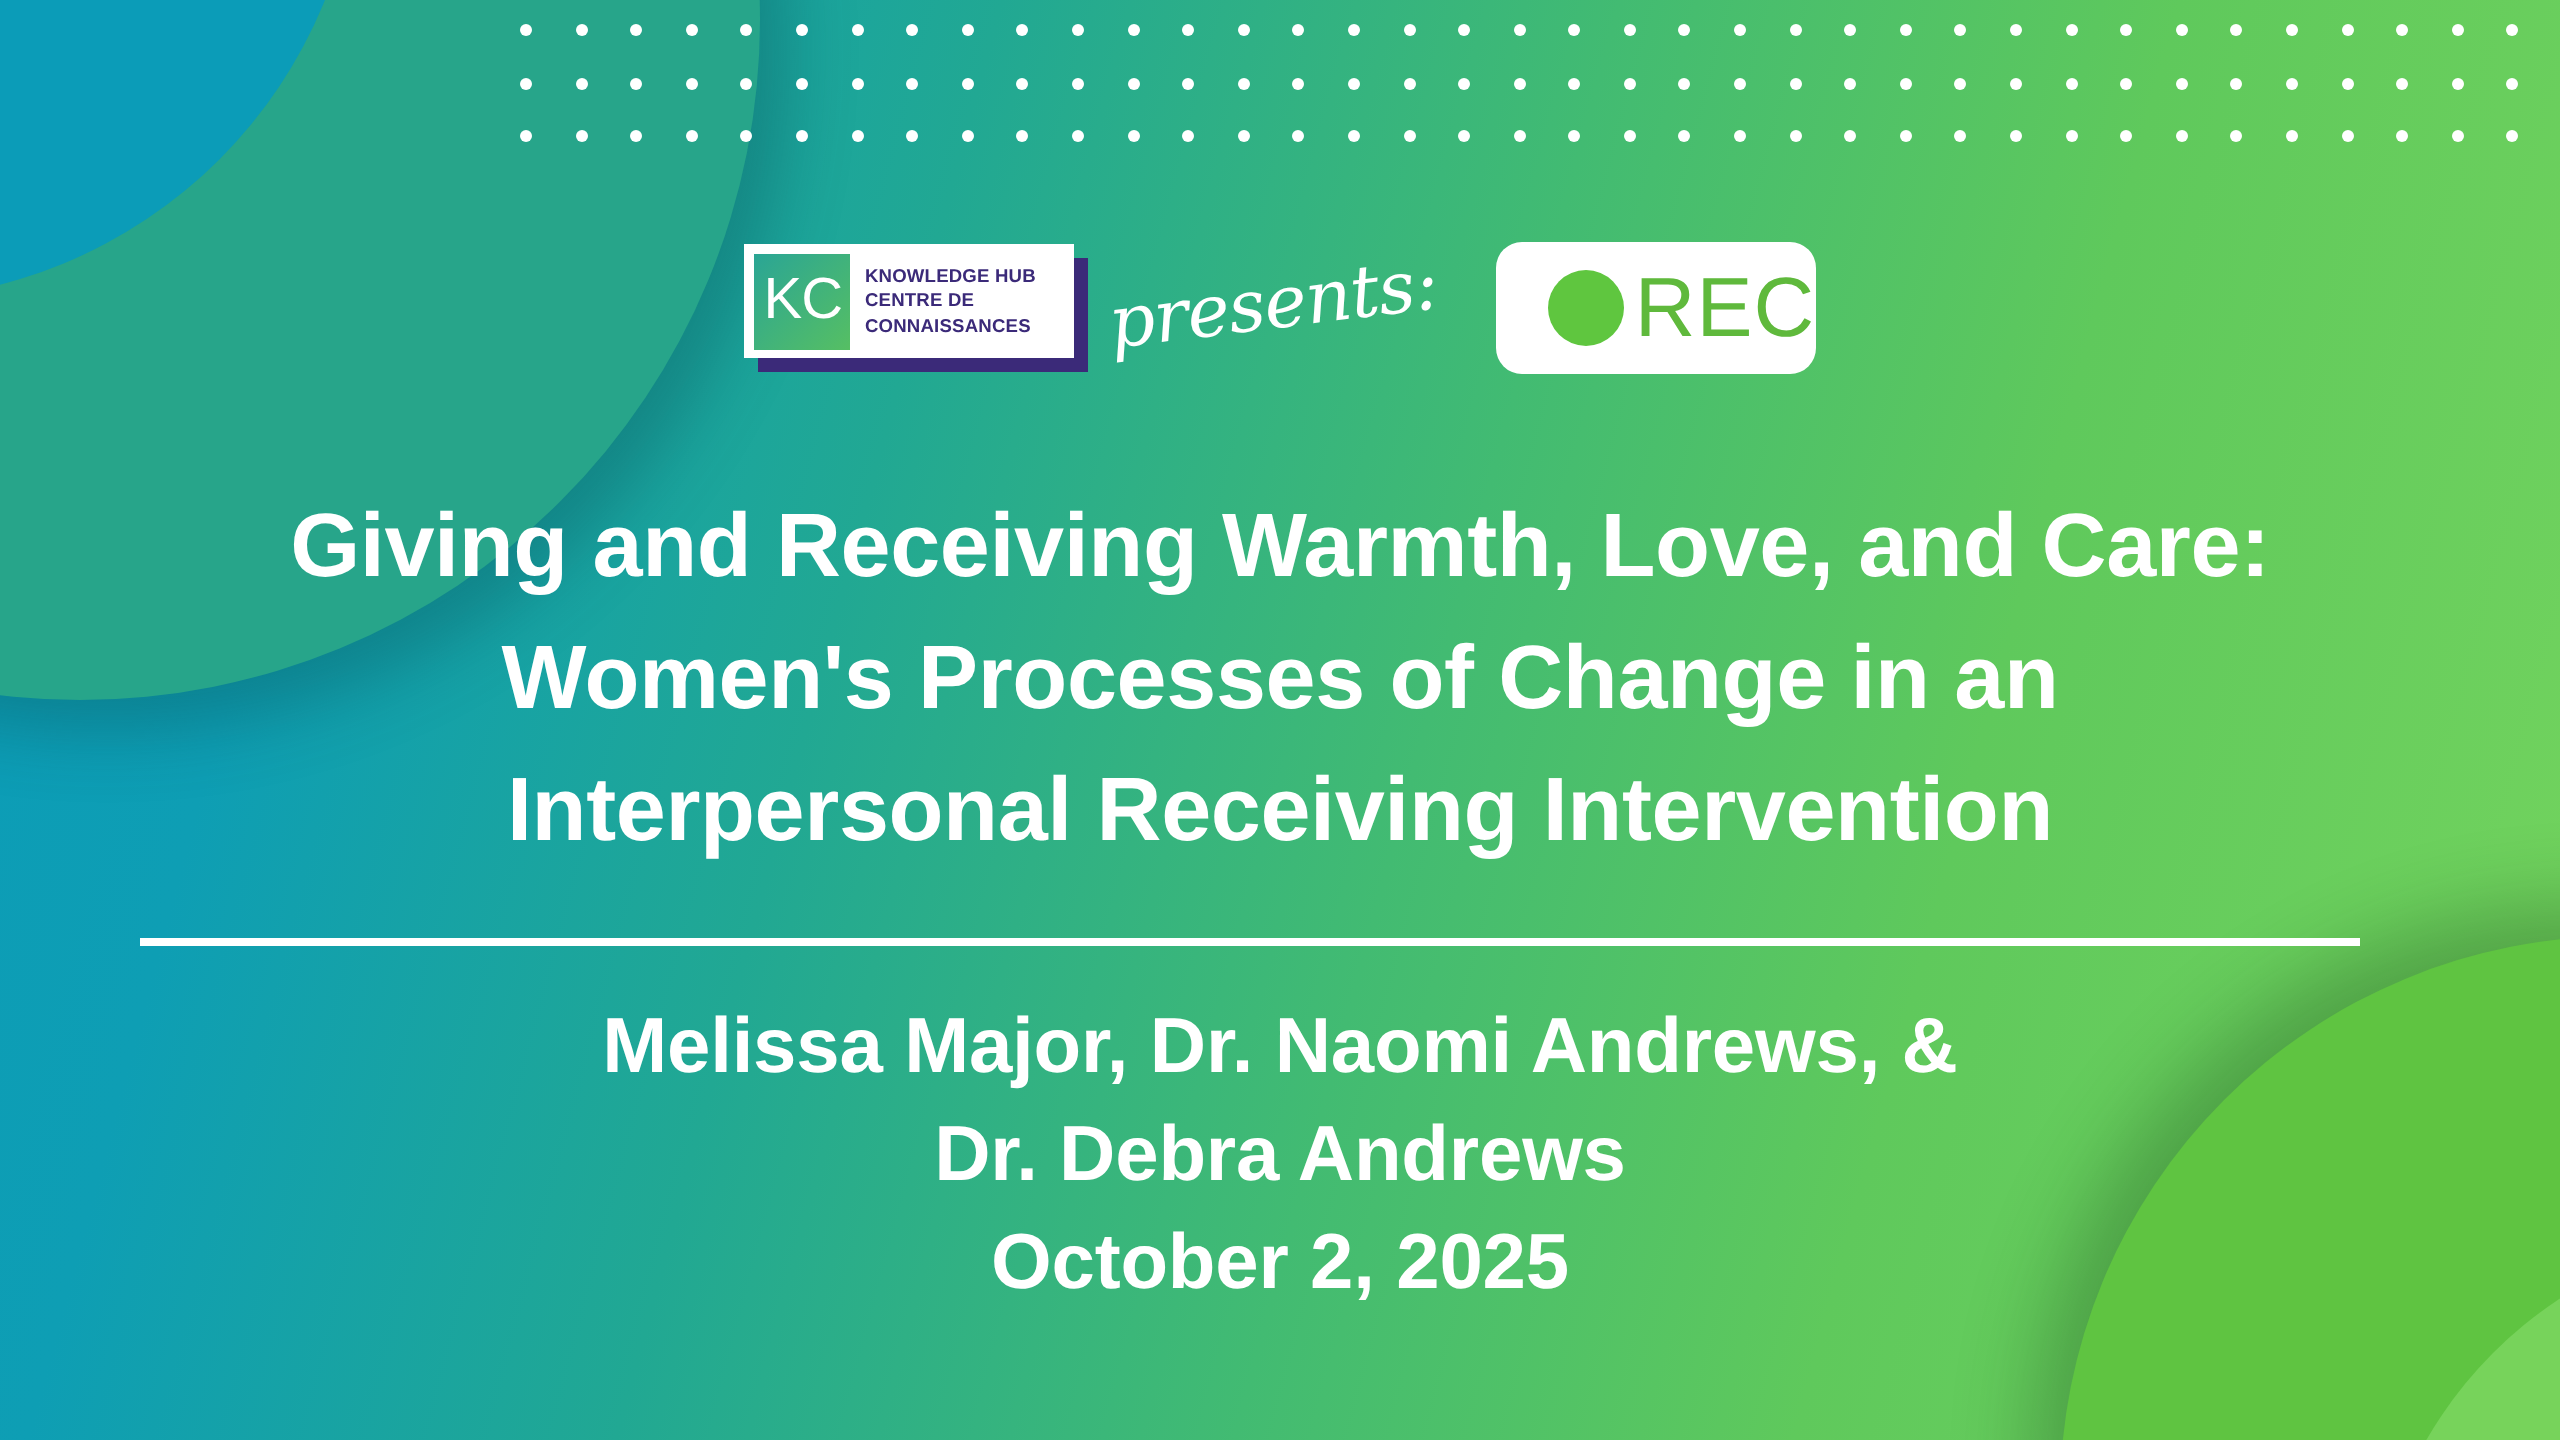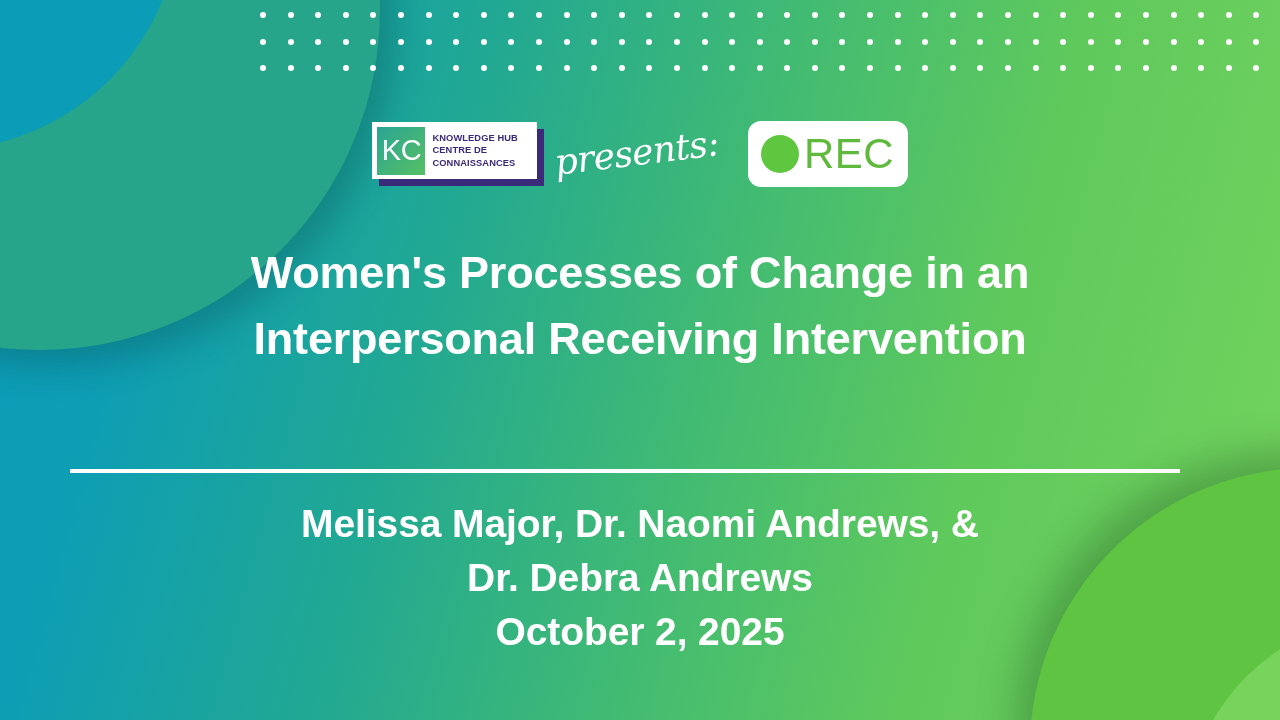--- a/index.html
+++ b/index.html
@@ -160,21 +160,21 @@
   }
 
   
   #rec-logo {
     width: 160px;
     height: 66px;
     background: #ffffff;
     border-radius: 13px;
     display: flex;
     align-items: center;
-    justify-content: center;
+    justify-content: flex-end;
     gap: 5px;
   }
   #rec-dot {
     width: 38px;
     height: 38px;
     border-radius: 50%;
     background: #5fc63f;
     flex: 0 0 auto;
   }
   #rec-word {
@@ -374,20 +374,21 @@
     <div id="presents-script">presents:</div>
 
     <div id="rec-logo">
       <div id="rec-dot"></div>
       <div id="rec-word">REC</div>
     </div>
 
   </div>
 
   <div id="title-block">
+    <div class="title-line">Giving and Receiving Warmth, Love, and Care:</div>
     <div class="title-line">Women's Processes of Change in an</div>
     <div class="title-line">Interpersonal Receiving Intervention</div>
   </div>
 
   <div id="divider"></div>
 
   <div id="presenter-block">
     <div class="presenter-line">Melissa Major, Dr. Naomi Andrews, &amp;</div>
     <div class="presenter-line">Dr. Debra Andrews</div>
     <div class="presenter-line">October 2, 2025</div>

